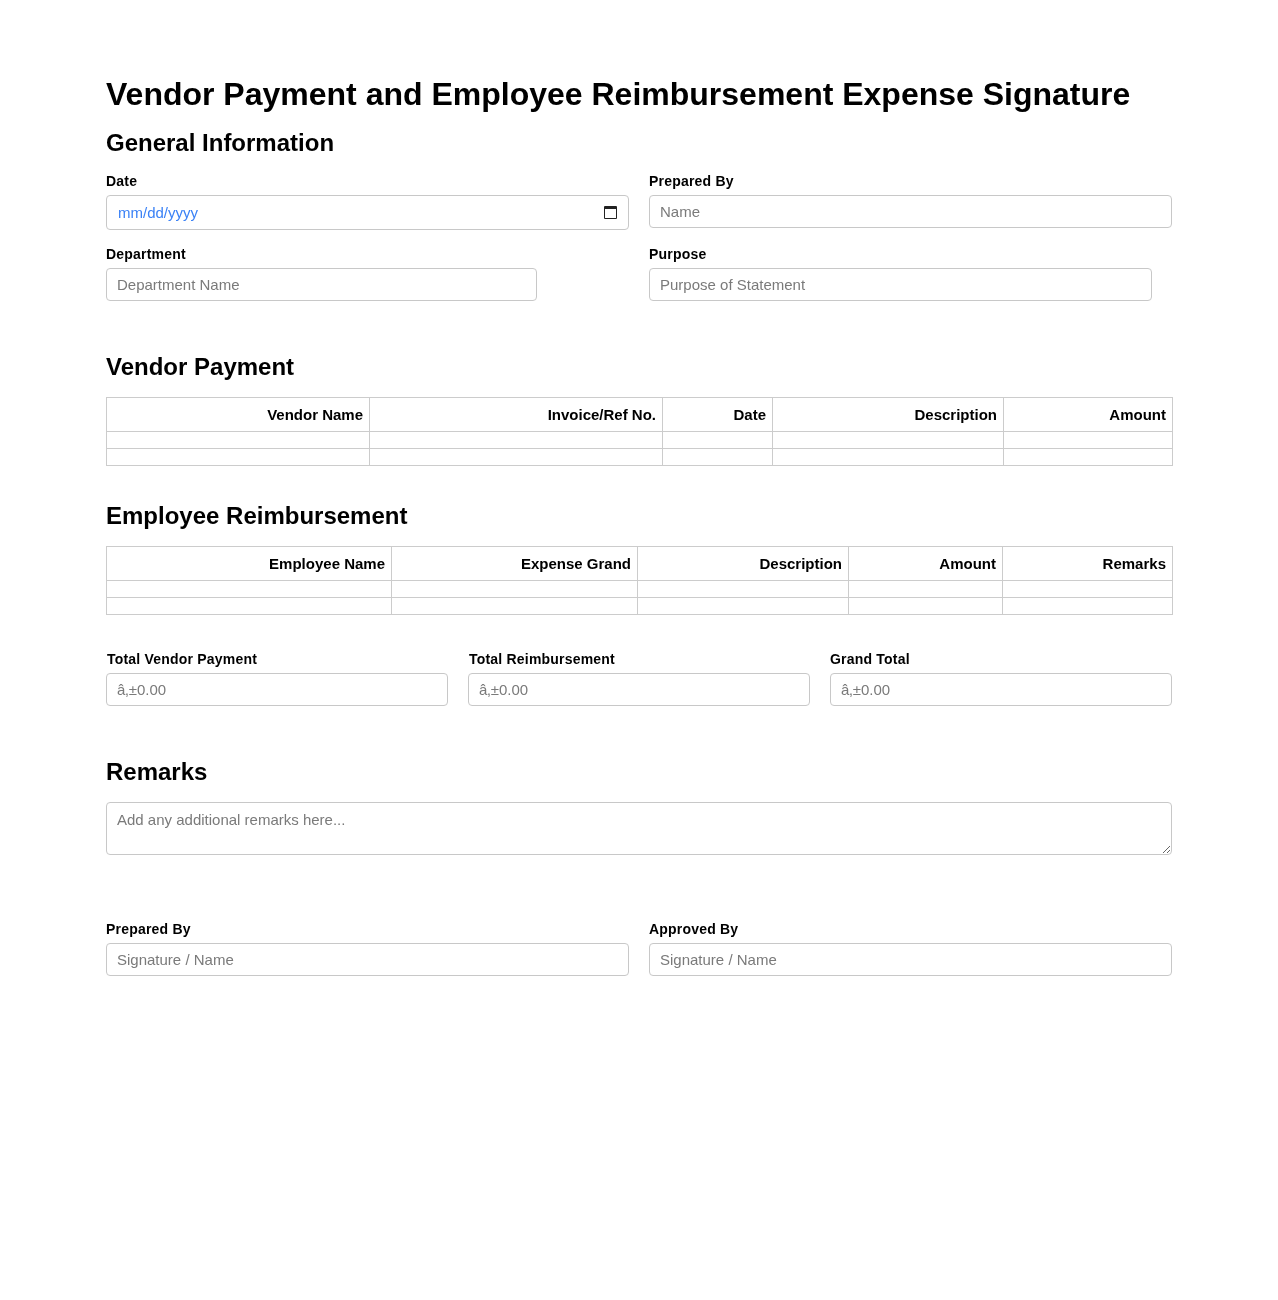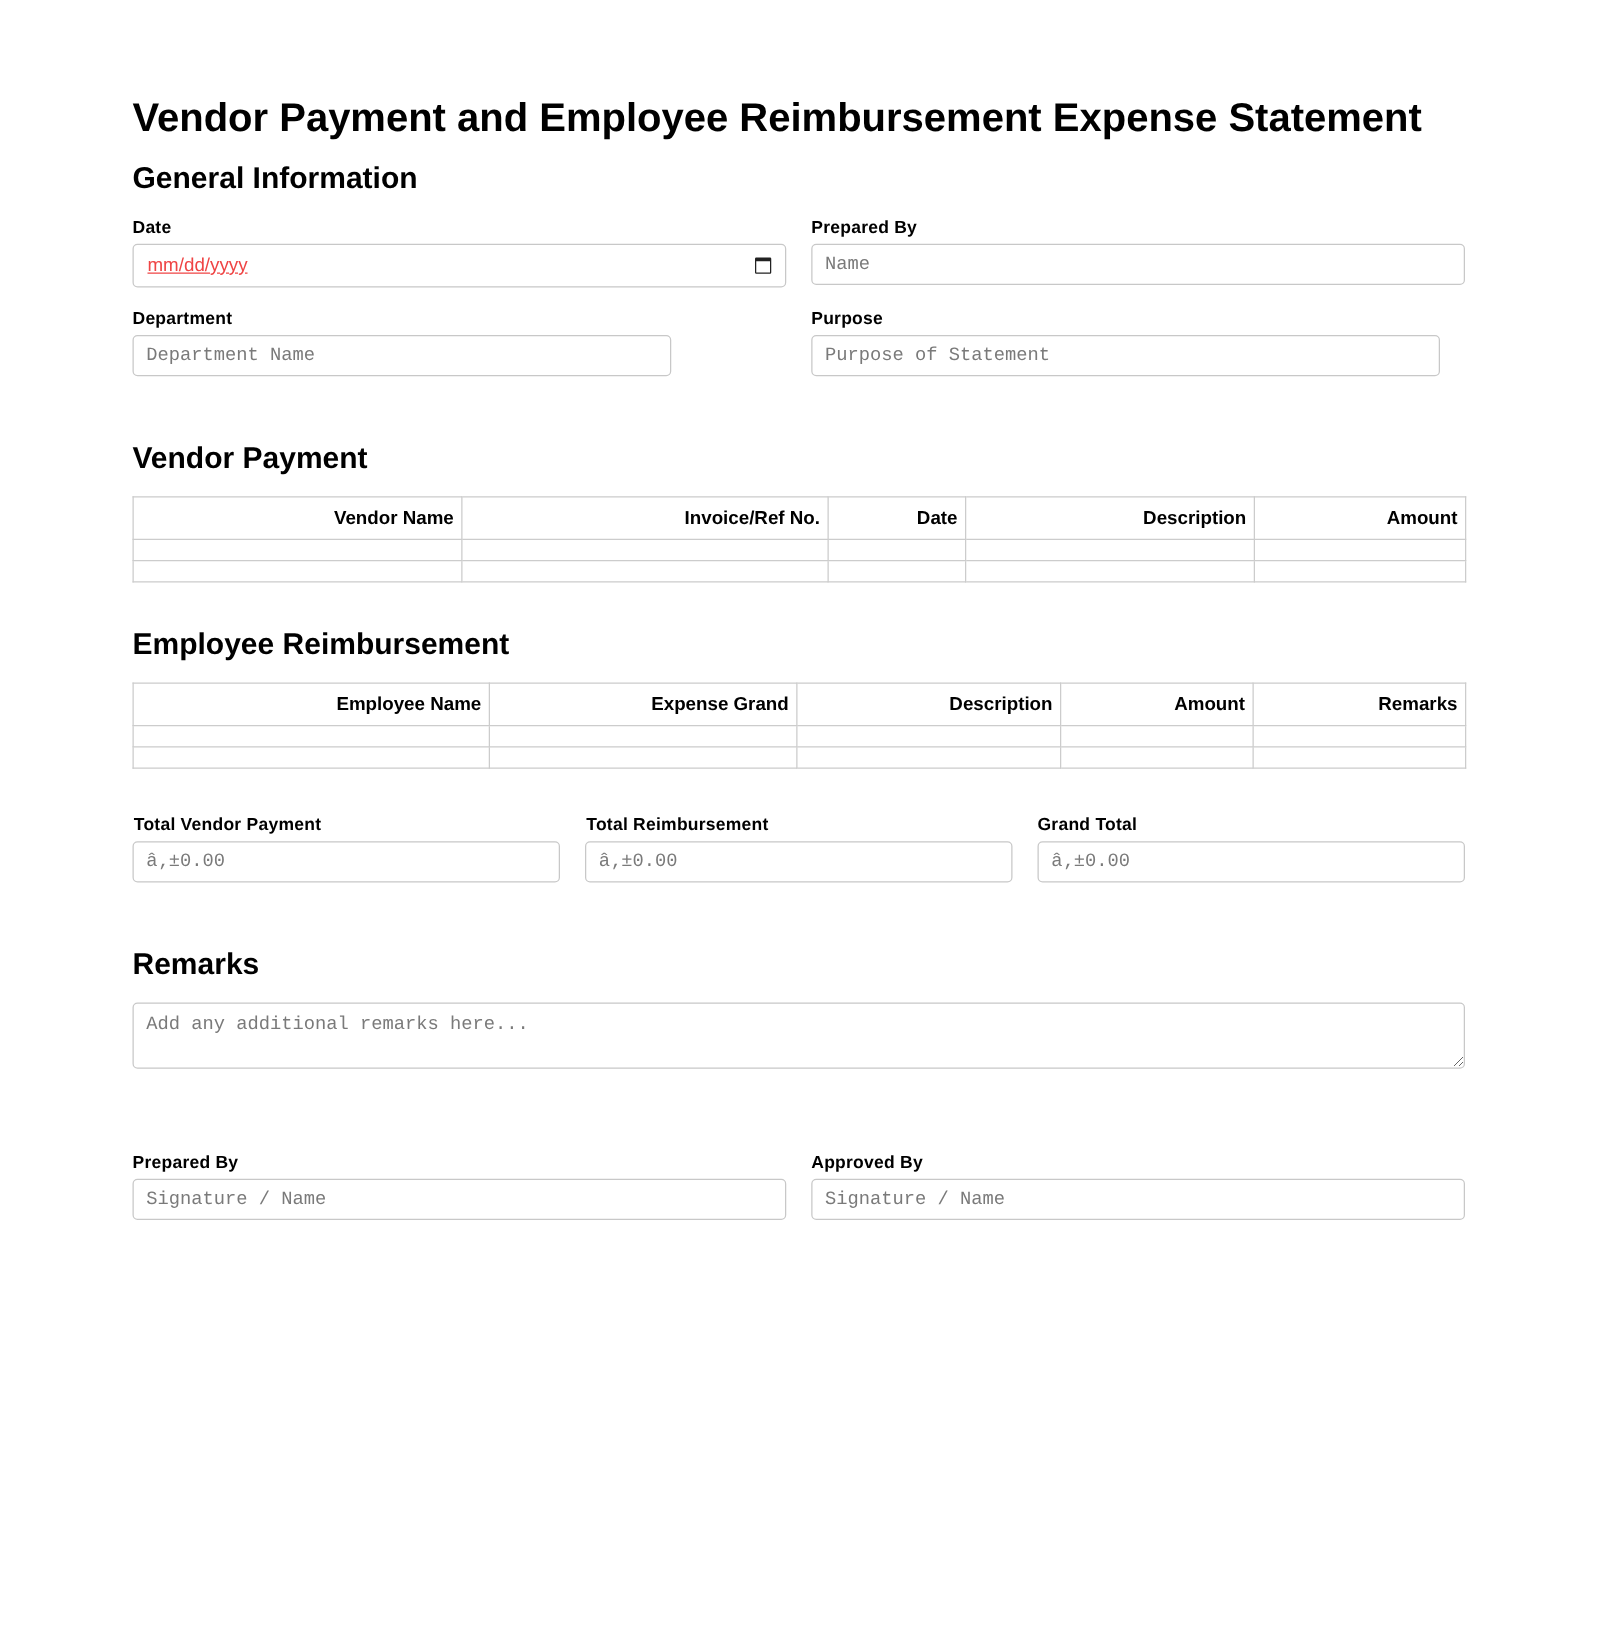--- a/index.html
+++ b/index.html
@@ -19,51 +19,51 @@
       position: absolute; left: 0; margin: 0;
       font-size: 24px; font-weight: bold; line-height: 30px; white-space: nowrap;
     }
     .label {
       position: absolute; font-size: 14px; font-weight: bold; line-height: 16px;
       white-space: nowrap; letter-spacing: 0.2px;
     }
     .input {
       position: absolute; height: 33px;
       border: 1px solid #c8c8c8; border-radius: 4px;
-      font-family: Liberation Mono, monospace;
+      font-family: Liberation Sans, sans-serif;
       font-size: 15px; padding: 0 10px; color: #4d7c0f; background: #fff;
       outline: none;
     }
     .input::placeholder { color: #7a7a7a; }
     .date-input {
       position: absolute; height: 35px; border: 1px solid #c8c8c8; border-radius: 4px;
       background: #fff; display: flex; align-items: center; padding: 0 11px;
       font-size: 15px;
     }
-    .date-input .val { flex: 1; color: #ef4444; text-decoration: underline; }
+    .date-input .val { flex: 1; color: #3b82f6; }
     .cal-icon { width: 13px; height: 13px; border: 1.6px solid #222; border-top-width: 3px; border-radius: 1px; }
     table {
       position: absolute; left: 0; width: 1066px; border-collapse: collapse;
       table-layout: fixed;
     }
     th, td { border: 1px solid #cccccc; }
     th {
       text-align: right; font-size: 15px; font-weight: bold; height: 34px;
       padding: 0 6px; line-height: 16px;
     }
     td { height: 17px; padding: 0; }
     textarea.input {
       height: 53px; padding: 8px 10px; resize: vertical; line-height: 18px;
     }
   </style>
 </head>
 <body>
 
 <div class="page">
-  <h1>Vendor Payment and Employee Reimbursement Expense Statement</h1>
+  <h1>Vendor Payment and Employee Reimbursement Expense Signature</h1>
 
   <h2 style="top:128px">General Information</h2>
 
   <div class="label" style="left:0;top:173px">Date</div>
   <div class="date-input" style="left:0;top:195px;width:523px">
     <span class="val">mm/dd/yyyy</span>
     <span class="cal-icon"></span>
   </div>
 
   <div class="label" style="left:543px;top:173px">Prepared By</div>

